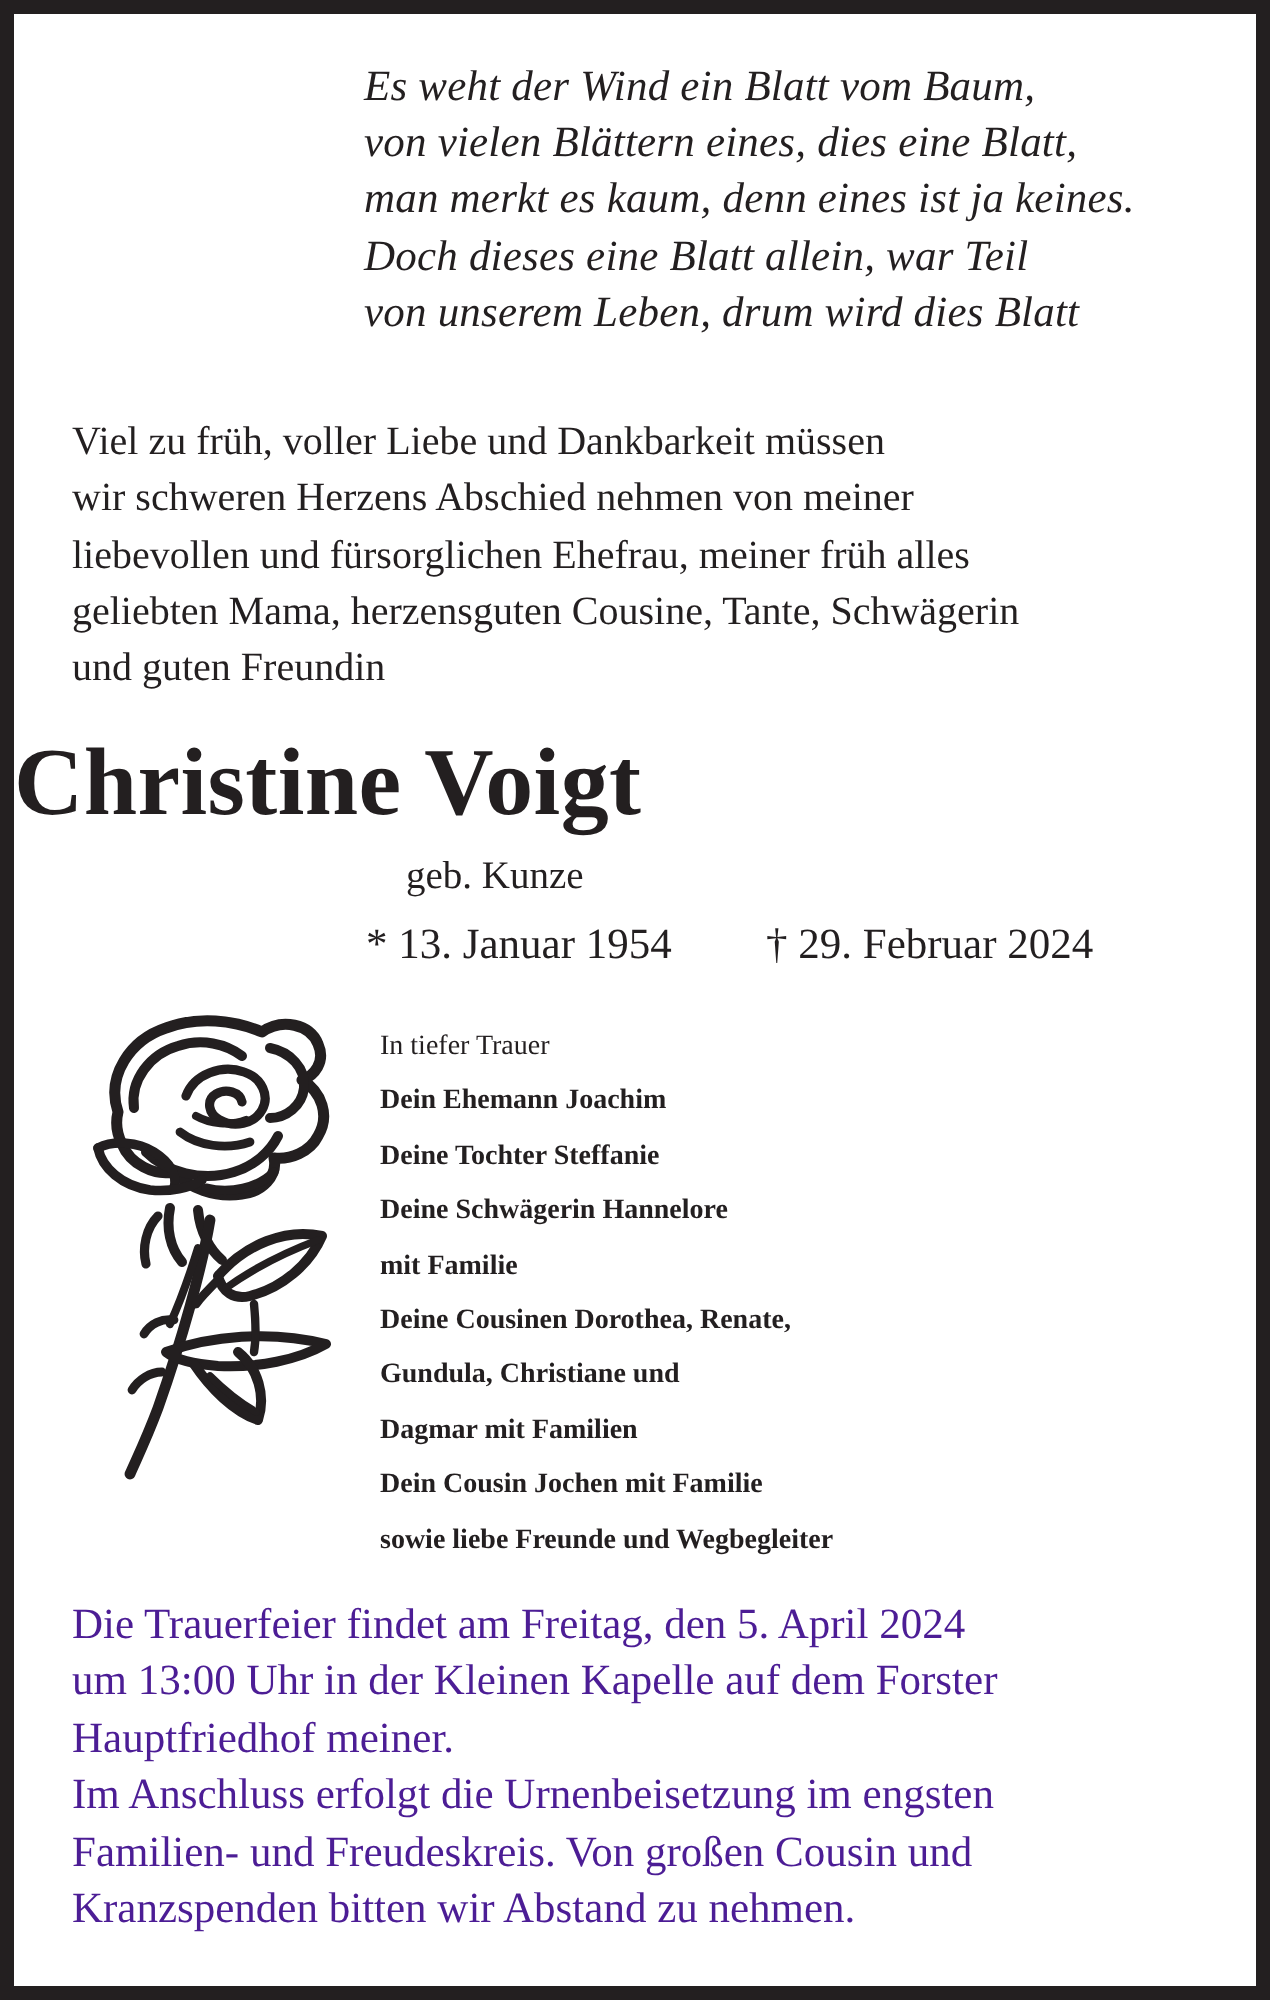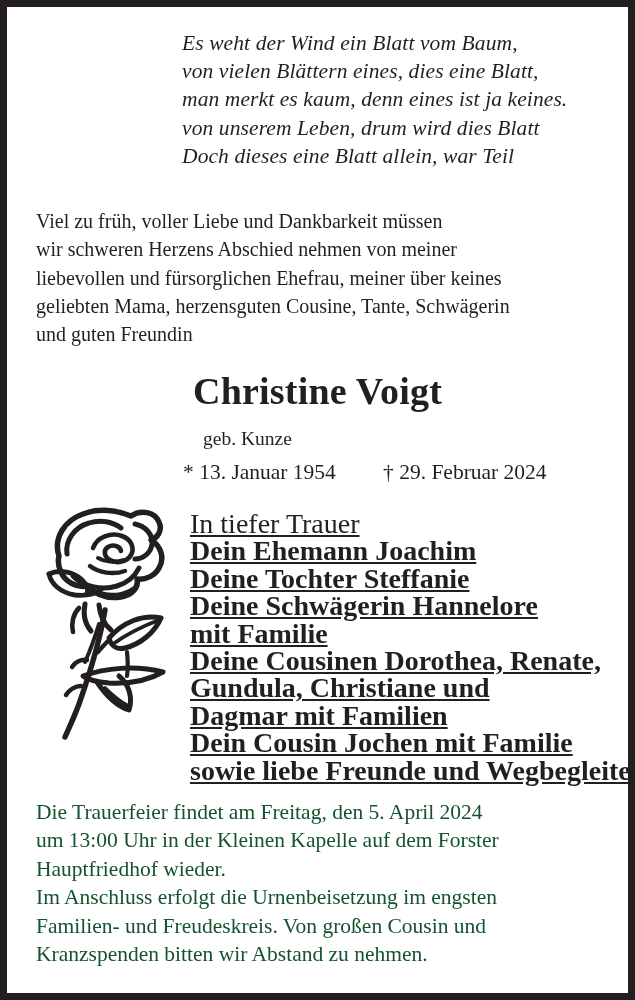--- a/index.html
+++ b/index.html
@@ -58,22 +58,22 @@
     color: #231f20;
   }
   .intro div { white-space: nowrap; }
 
   
   .name {
     position: absolute;
     left: 0;
     right: 0;
     top: 357px;
-    text-align: center;
-    font-size: 38px;
+    text-align: left;
+    font-size: 48px;
     font-weight: bold;
     line-height: 55px;
     letter-spacing: 0.2px;
     color: #231f20;
   }
   .maiden {
     position: absolute;
     left: 196px;
     top: 420px;
     font-size: 19.5px;
@@ -101,59 +101,58 @@
     height: 240px;
   }
   .rose svg { display: block; width: 140px; height: 240px; }
 
   
   .mourners {
     position: absolute;
     left: 183px;
     top: 503px;
     width: 430px;
-    font-size: 28px;
+    font-size: 14px;
     line-height: 27.4px;
     color: #231f20;
-    text-decoration: underline;
   }
   .mourners .lead { font-weight: normal; }
   .mourners .bold { font-weight: bold; }
   .mourners div { white-space: nowrap; }
 
   
   .closing {
     position: absolute;
     left: 29px;
     top: 791px;
     width: 585px;
     font-size: 21.5px;
     line-height: 28.4px;
-    color: #14532d;
+    color: #4c1d95;
   }
   .closing div { white-space: nowrap; }
 </style>
 </head>
 <body>
 
 <div class="notice">
   <div class="sheet">
 
     <div class="poem">
       <div>Es weht der Wind ein Blatt vom Baum,</div>
       <div>von vielen Blättern eines, dies eine Blatt,</div>
       <div>man merkt es kaum, denn eines ist ja keines.</div>
+      <div>Doch dieses eine Blatt allein, war Teil</div>
       <div>von unserem Leben, drum wird dies Blatt</div>
-      <div>Doch dieses eine Blatt allein, war Teil</div>
     </div>
 
     <div class="intro">
       <div>Viel zu früh, voller Liebe und Dankbarkeit müssen</div>
       <div>wir schweren Herzens Abschied nehmen von meiner</div>
-      <div>liebevollen und fürsorglichen Ehefrau, meiner über keines</div>
+      <div>liebevollen und fürsorglichen Ehefrau, meiner früh alles</div>
       <div>geliebten Mama, herzensguten Cousine, Tante, Schwägerin</div>
       <div>und guten Freundin</div>
     </div>
 
     <div class="name">Christine Voigt</div>
     <div class="maiden">geb. Kunze</div>
     <div class="dates">
       <span class="born">* 13. Januar 1954</span><span class="died">† 29. Februar 2024</span>
     </div>
 
@@ -219,20 +218,20 @@
       <div class="bold">Deine Cousinen Dorothea, Renate,</div>
       <div class="bold">Gundula, Christiane und</div>
       <div class="bold">Dagmar mit Familien</div>
       <div class="bold">Dein Cousin Jochen mit Familie</div>
       <div class="bold">sowie liebe Freunde und Wegbegleiter</div>
     </div>
 
     <div class="closing">
       <div>Die Trauerfeier findet am Freitag, den 5. April 2024</div>
       <div>um 13:00 Uhr in der Kleinen Kapelle auf dem Forster</div>
-      <div>Hauptfriedhof wieder.</div>
+      <div>Hauptfriedhof meiner.</div>
       <div>Im Anschluss erfolgt die Urnenbeisetzung im engsten</div>
       <div>Familien- und Freudeskreis. Von großen Cousin und</div>
       <div>Kranzspenden bitten wir Abstand zu nehmen.</div>
     </div>
 
   </div>
 </div>
 
 </body></html>

